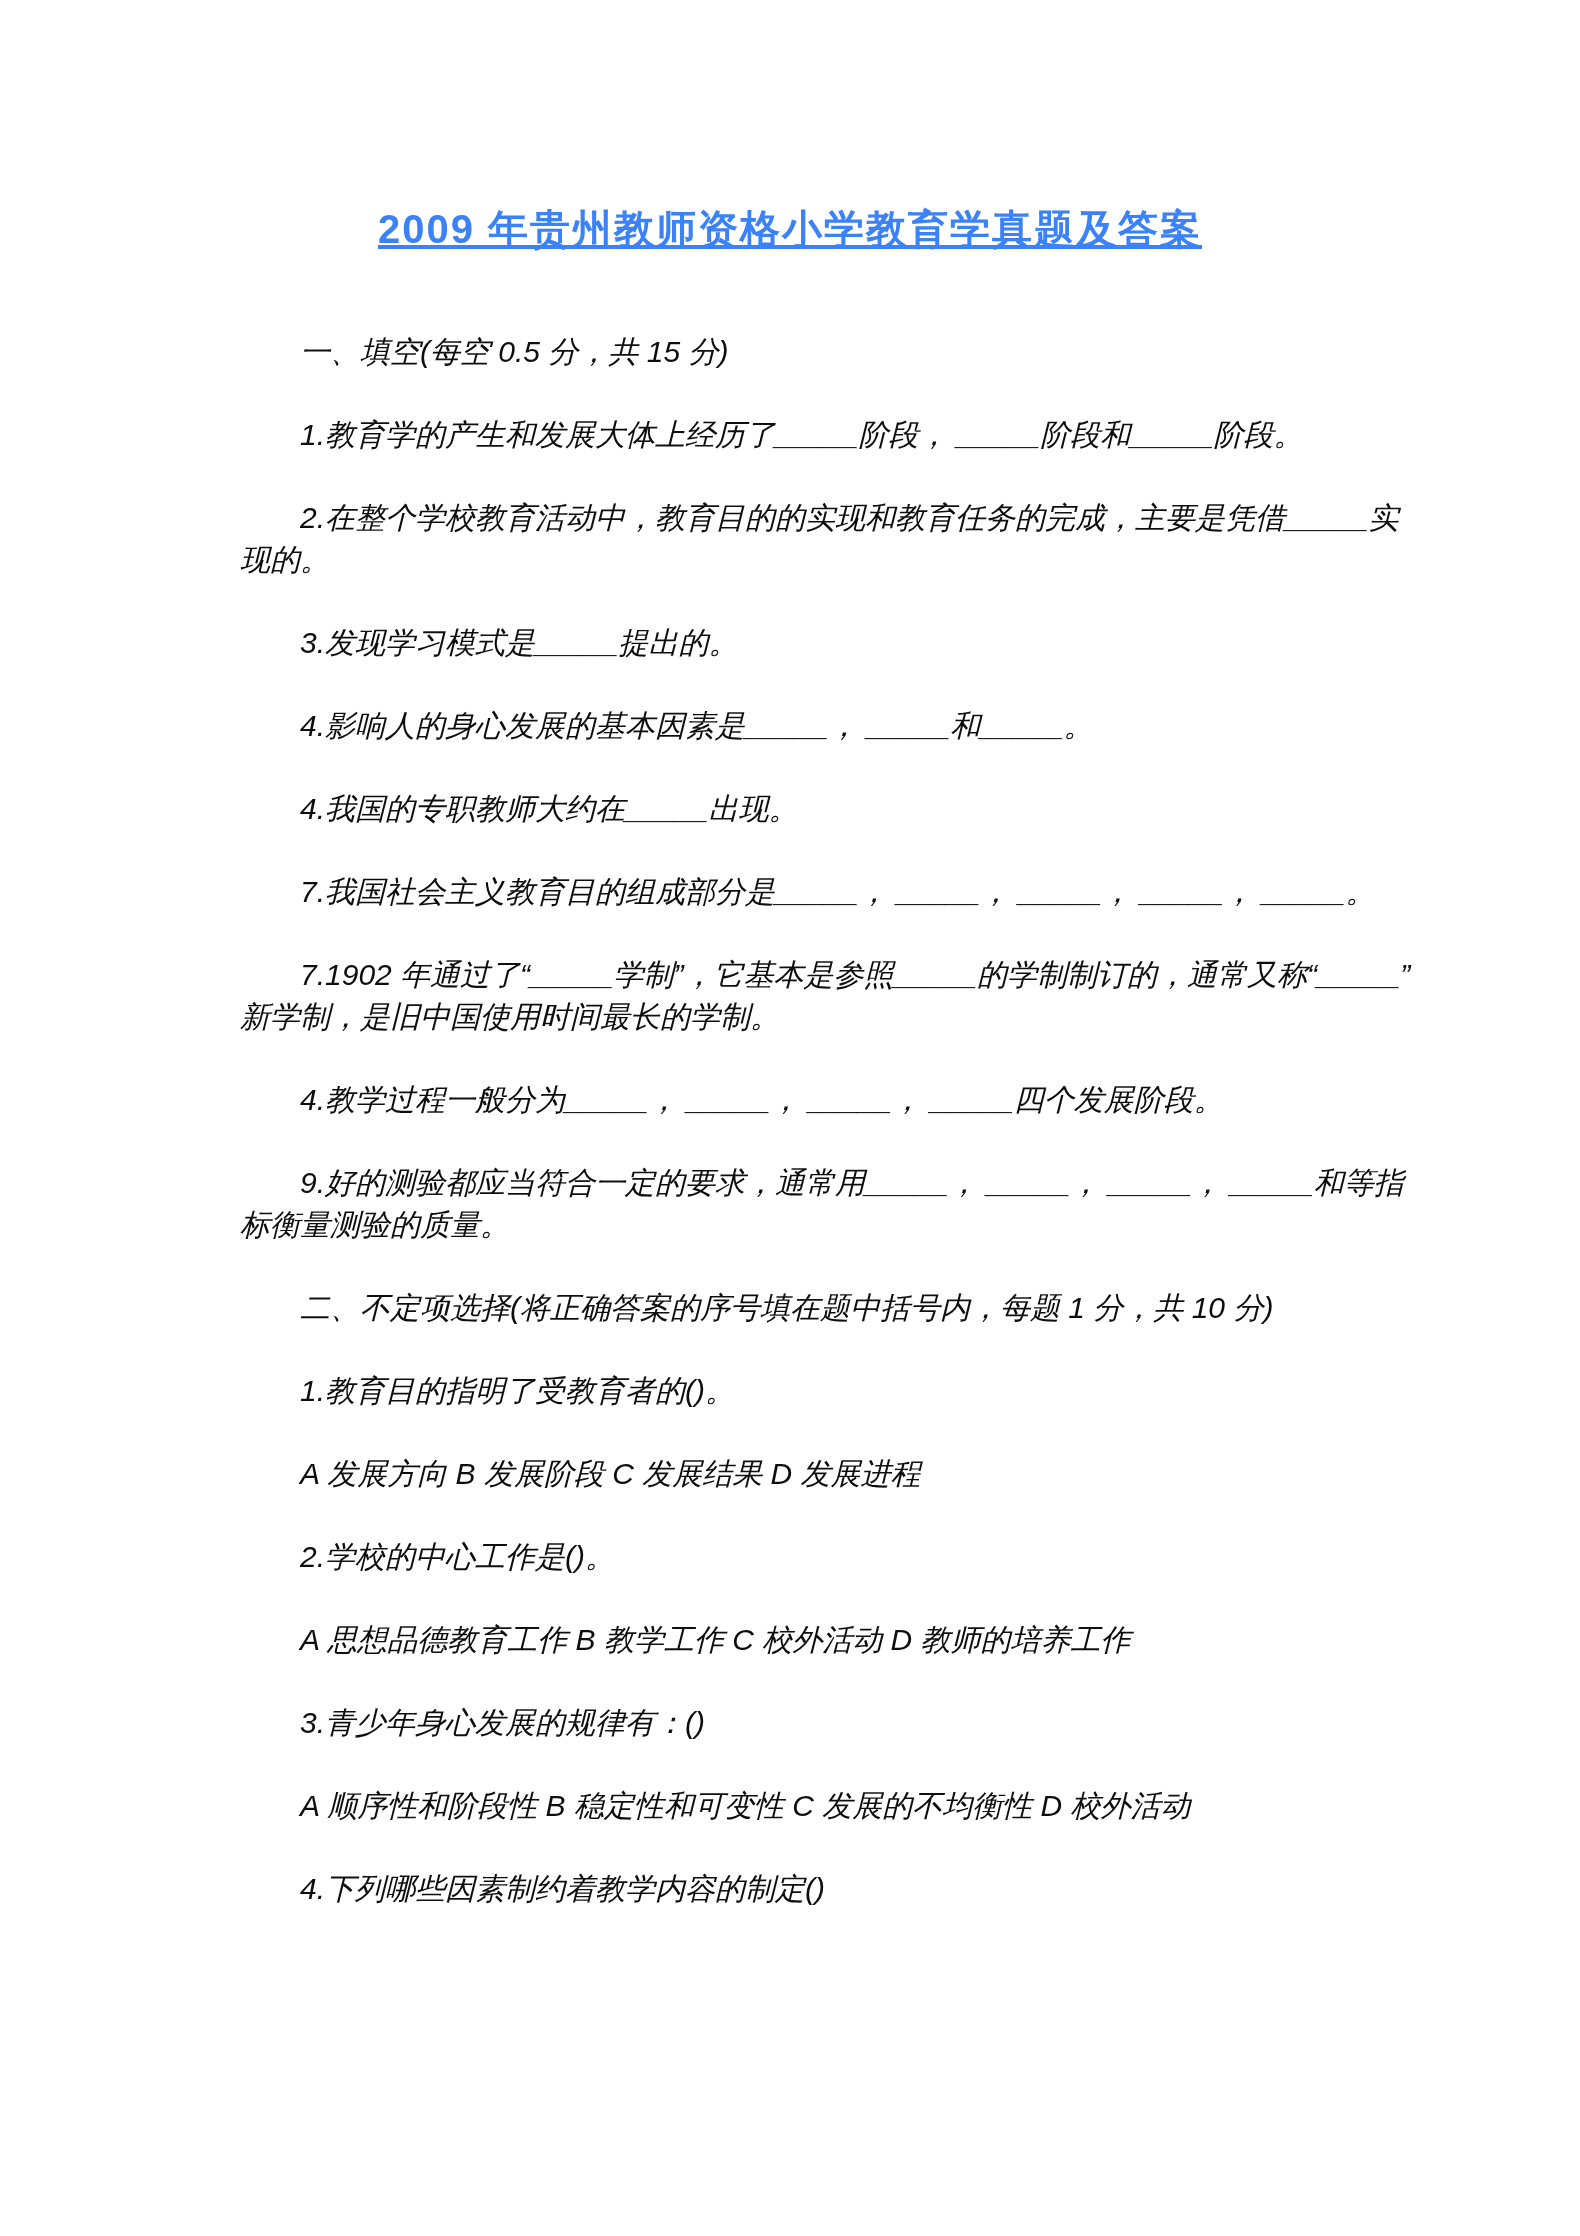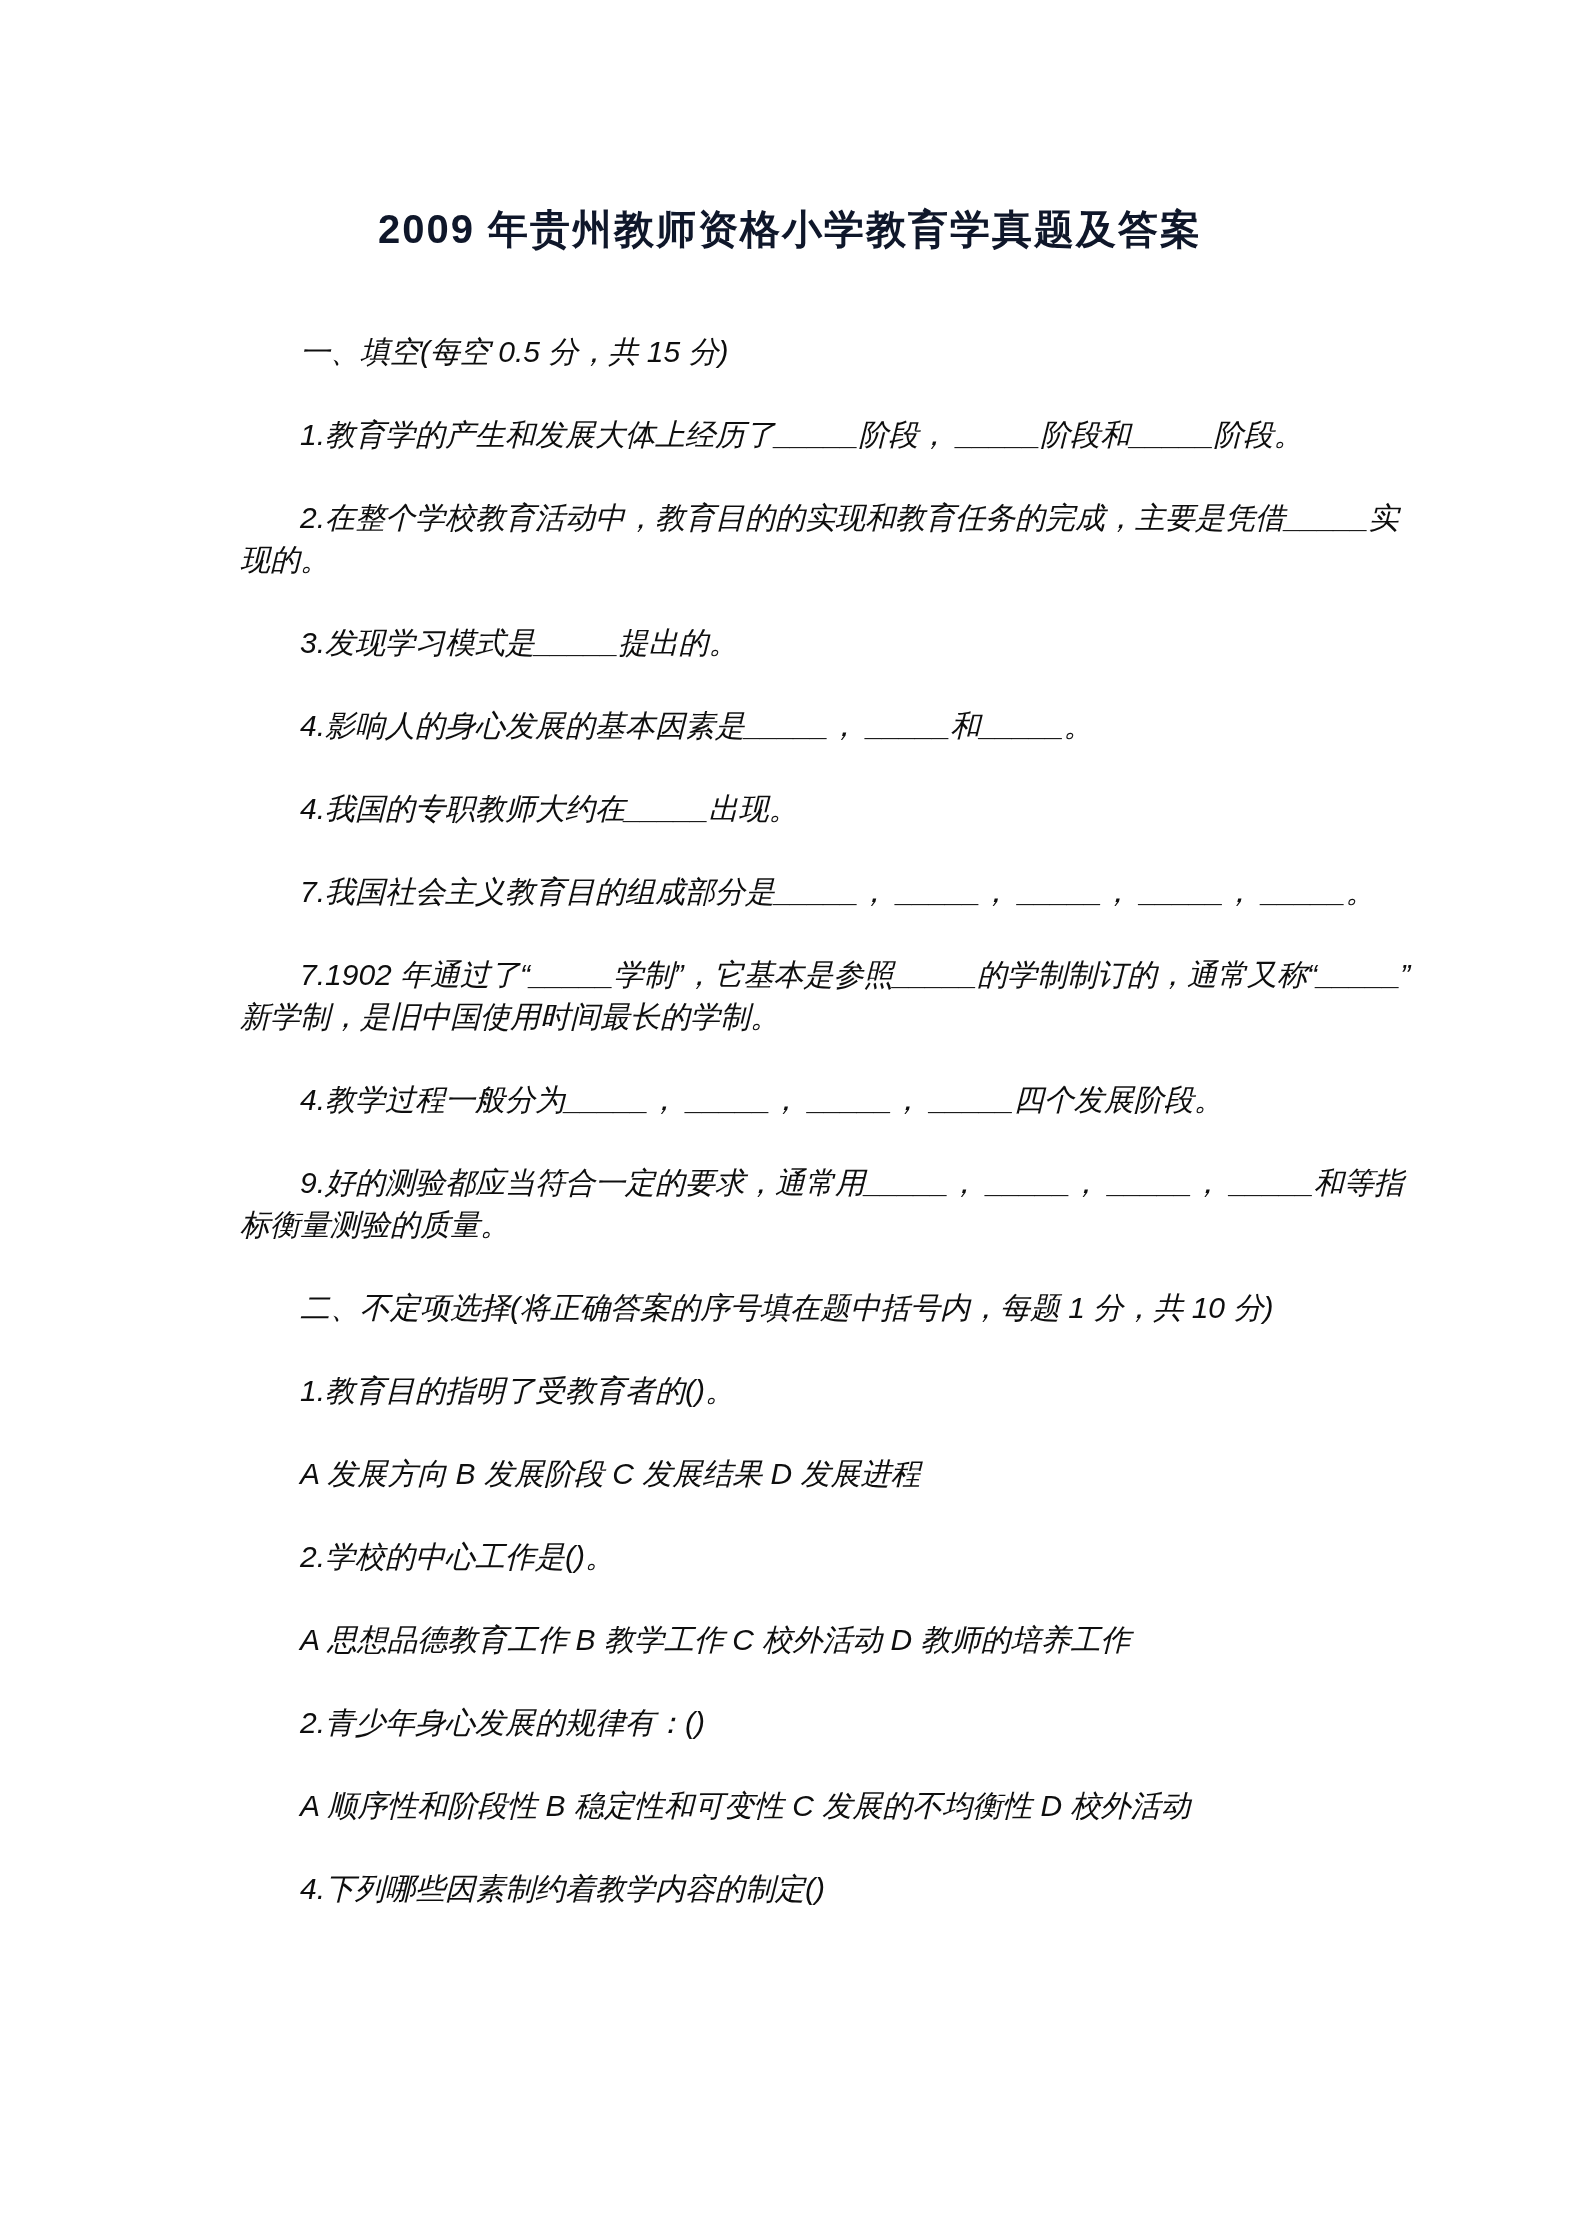--- a/index.html
+++ b/index.html
@@ -22,21 +22,22 @@
     padding: 205px 100px 0 240px;
   }
   .doc-title {
     font-size: 40px;
     line-height: 48px;
     font-weight: bold;
     letter-spacing: 2px;
     text-align: center;
     margin: 0 140px 78px 0;
     white-space: pre-wrap;
-    color: #0f172a;
+    color: #3b82f6;
+    text-decoration: underline;
   }
   .para {
     font-size: 30px;
     line-height: 42px;
     font-weight: normal;
     margin: 0 0 41px 0;
     text-indent: 60px;
     white-space: pre-wrap;
     color: #0e0e0e;
     font-style: italic;
@@ -63,17 +64,17 @@
   <p class="para">4.教学过程一般分为_____， _____， _____， _____四个发展阶段。</p>
   <p class="para">9.好的测验都应当符合一定的要求，通常用_____， _____， _____， _____和等指
 标衡量测验的质量。</p>
 
   <p class="para">二、不定项选择(将正确答案的序号填在题中括号内，每题 1 分，共 10 分)</p>
 
   <p class="para">1.教育目的指明了受教育者的()。</p>
   <p class="para">A 发展方向 B 发展阶段 C 发展结果 D 发展进程</p>
   <p class="para">2.学校的中心工作是()。</p>
   <p class="para">A 思想品德教育工作 B 教学工作 C 校外活动 D 教师的培养工作</p>
-  <p class="para">2.青少年身心发展的规律有：()</p>
+  <p class="para">3.青少年身心发展的规律有：()</p>
   <p class="para">A 顺序性和阶段性 B 稳定性和可变性 C 发展的不均衡性 D 校外活动</p>
   <p class="para">4.下列哪些因素制约着教学内容的制定()</p>
 
 </div>
 
 </body></html>

